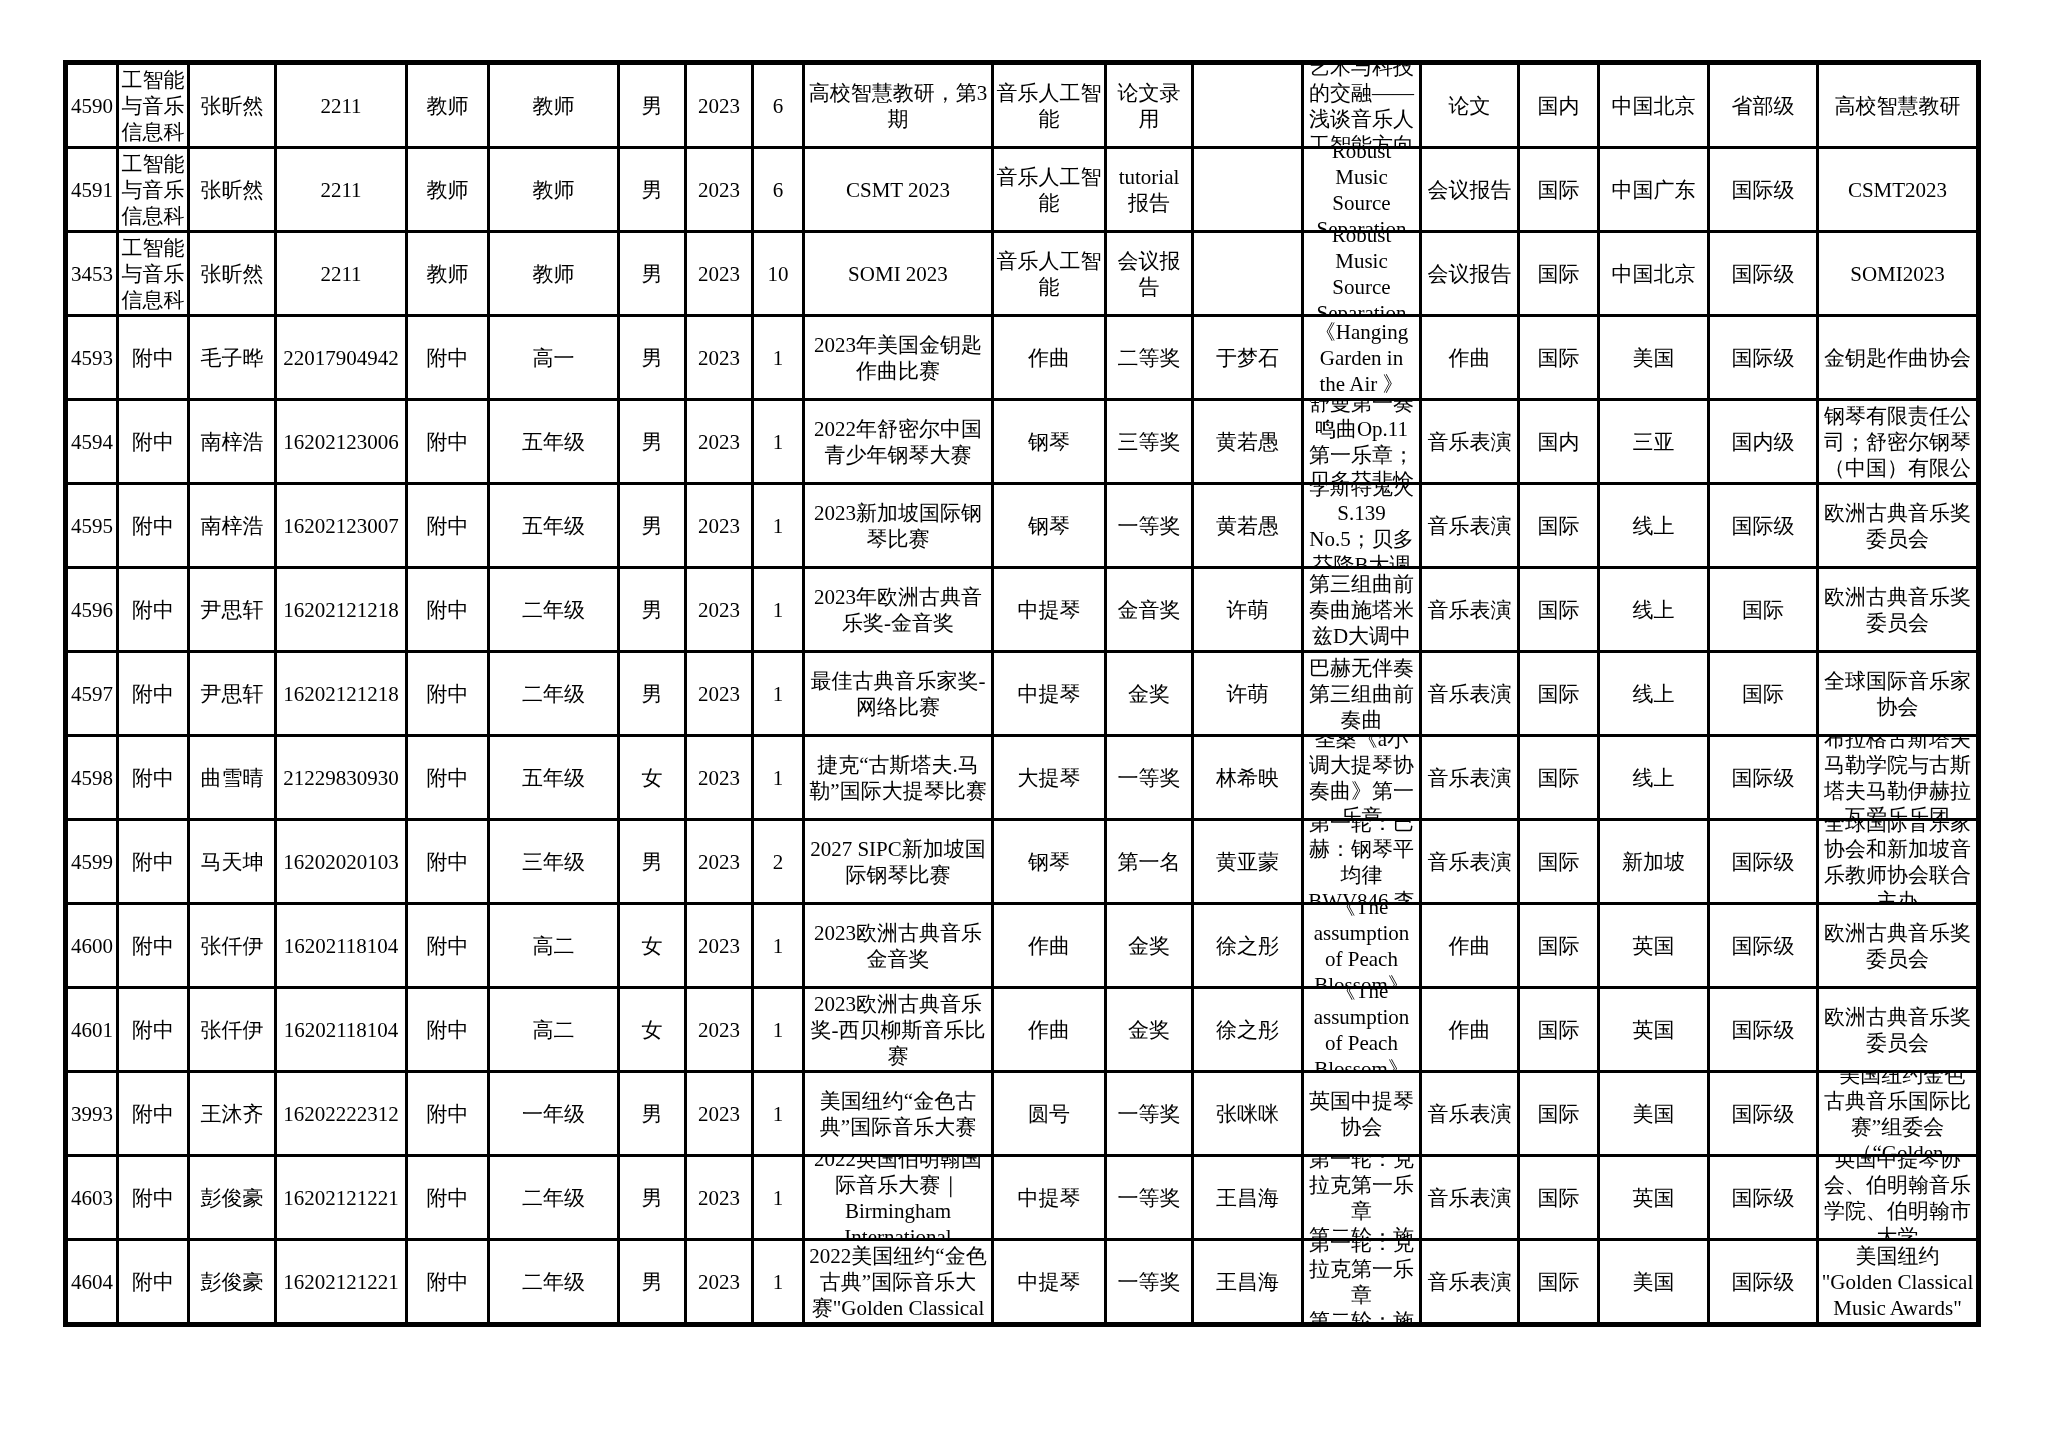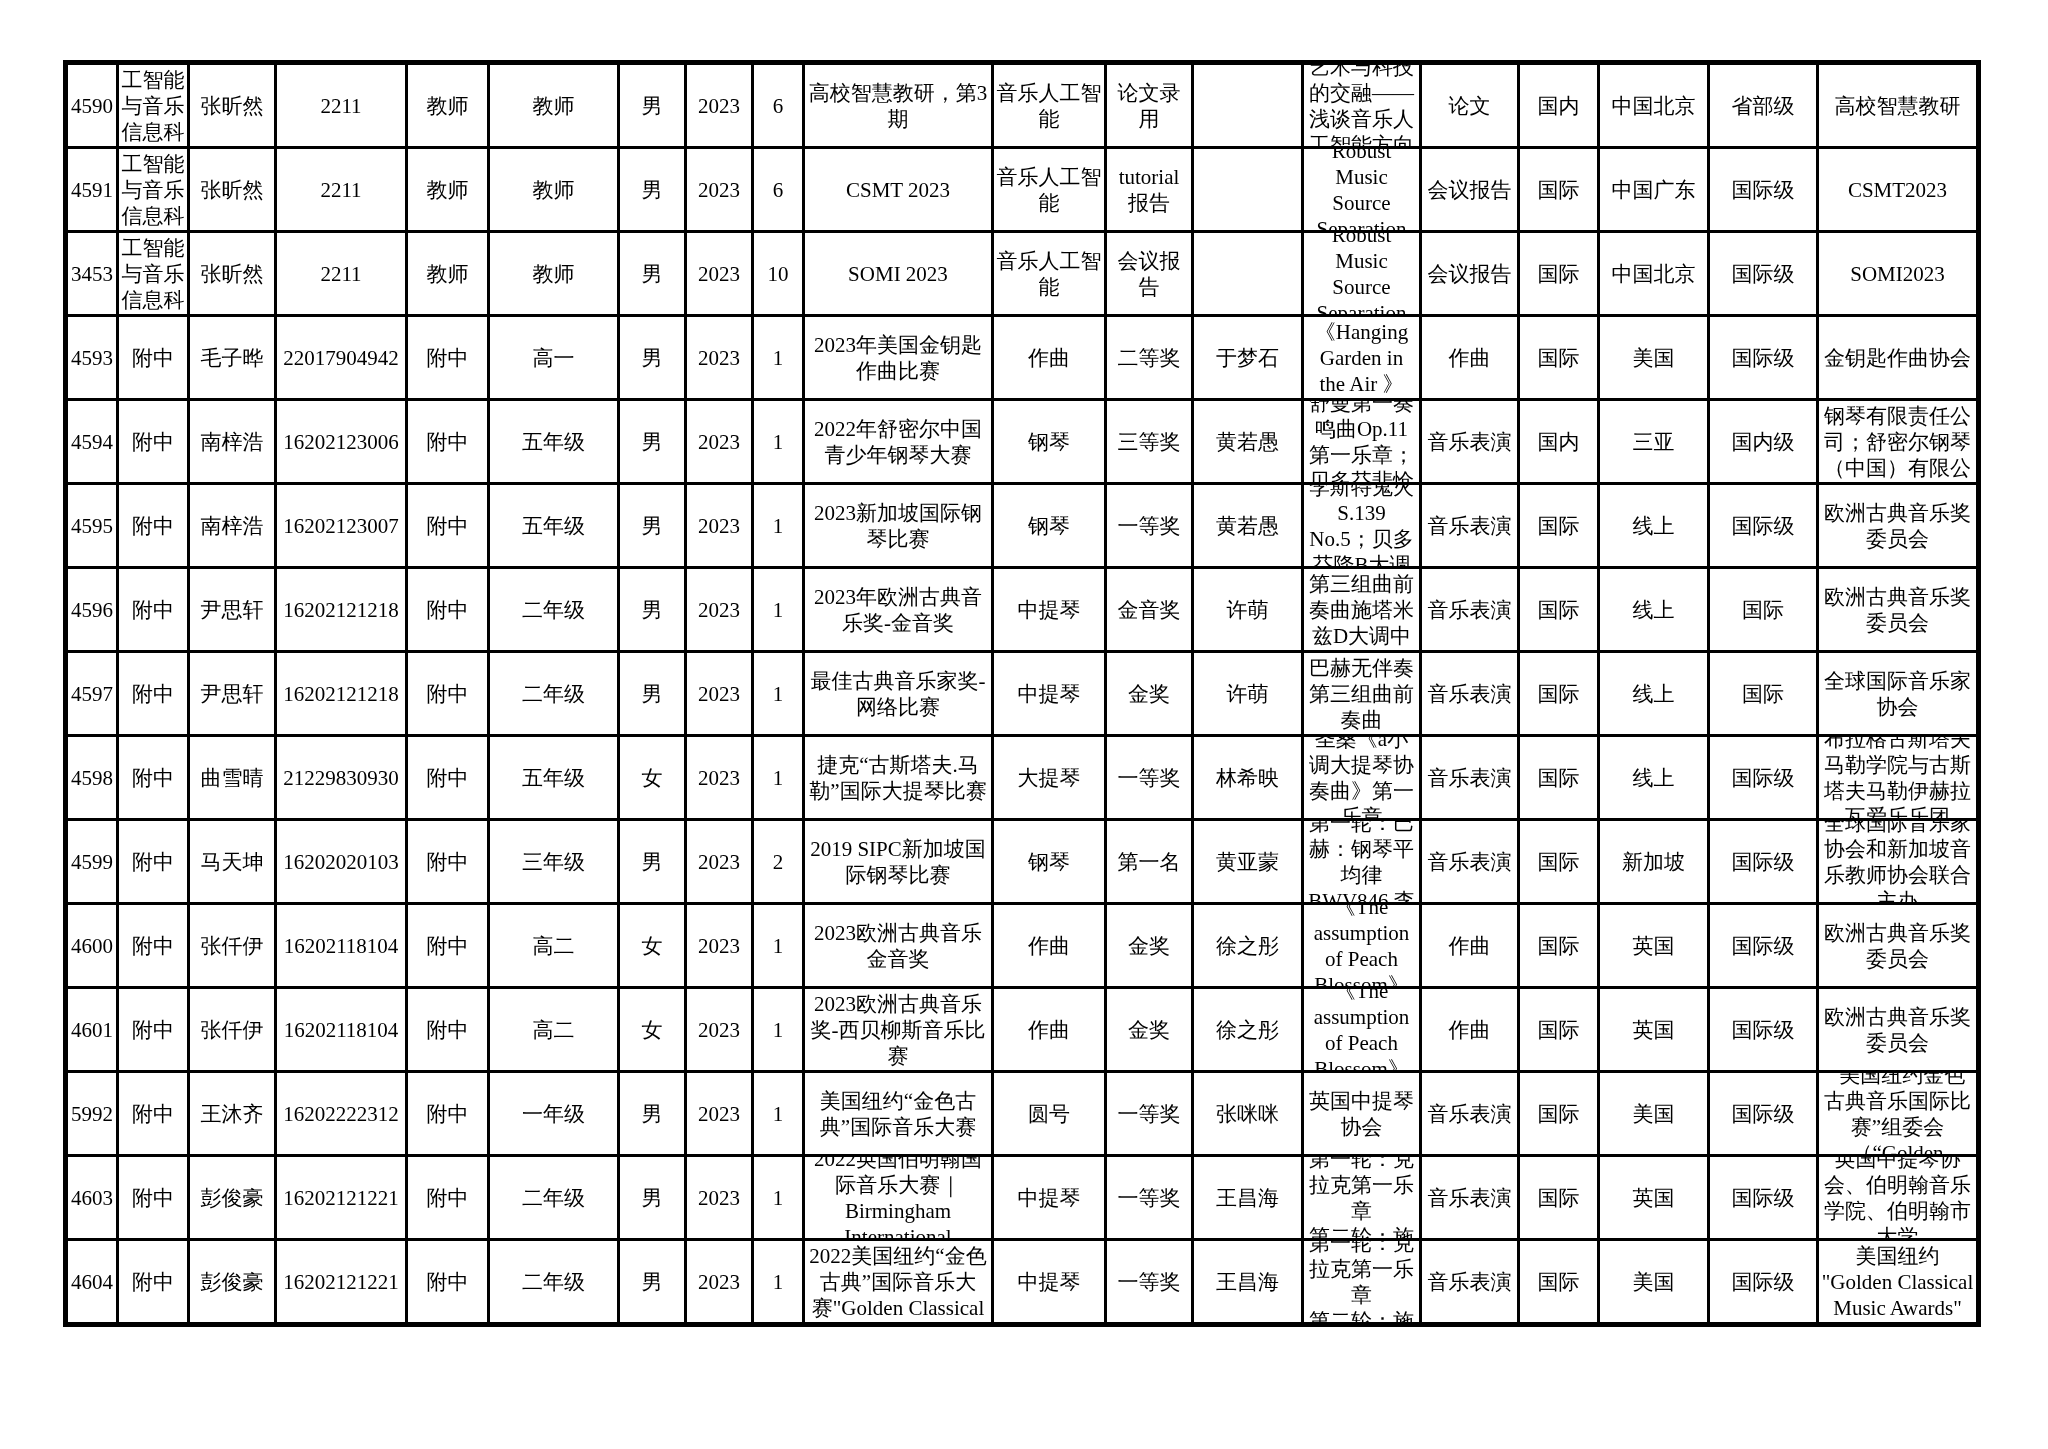--- a/index.html
+++ b/index.html
@@ -997,21 +997,21 @@
               <span>2023</span>
             </div>
           </td>
           <td>
             <div class="cw">
               <span>2</span>
             </div>
           </td>
           <td>
             <div class="cw">
-              <span>2019 SIPC新加坡国际钢琴比赛</span>
+              <span>2027 SIPC新加坡国际钢琴比赛</span>
             </div>
           </td>
           <td>
             <div class="cw">
               <span>钢琴</span>
             </div>
           </td>
           <td>
             <div class="cw">
               <span>第一名</span>
@@ -1244,21 +1244,21 @@
           </td>
           <td>
             <div class="cw">
               <span>欧洲古典音乐奖委员会</span>
             </div>
           </td>
         </tr>
         <tr>
           <td>
             <div class="cw">
-              <span>5992</span>
+              <span>3993</span>
             </div>
           </td>
           <td>
             <div class="cw">
               <span>附中</span>
             </div>
           </td>
           <td>
             <div class="cw">
               <span>王沐齐</span>

